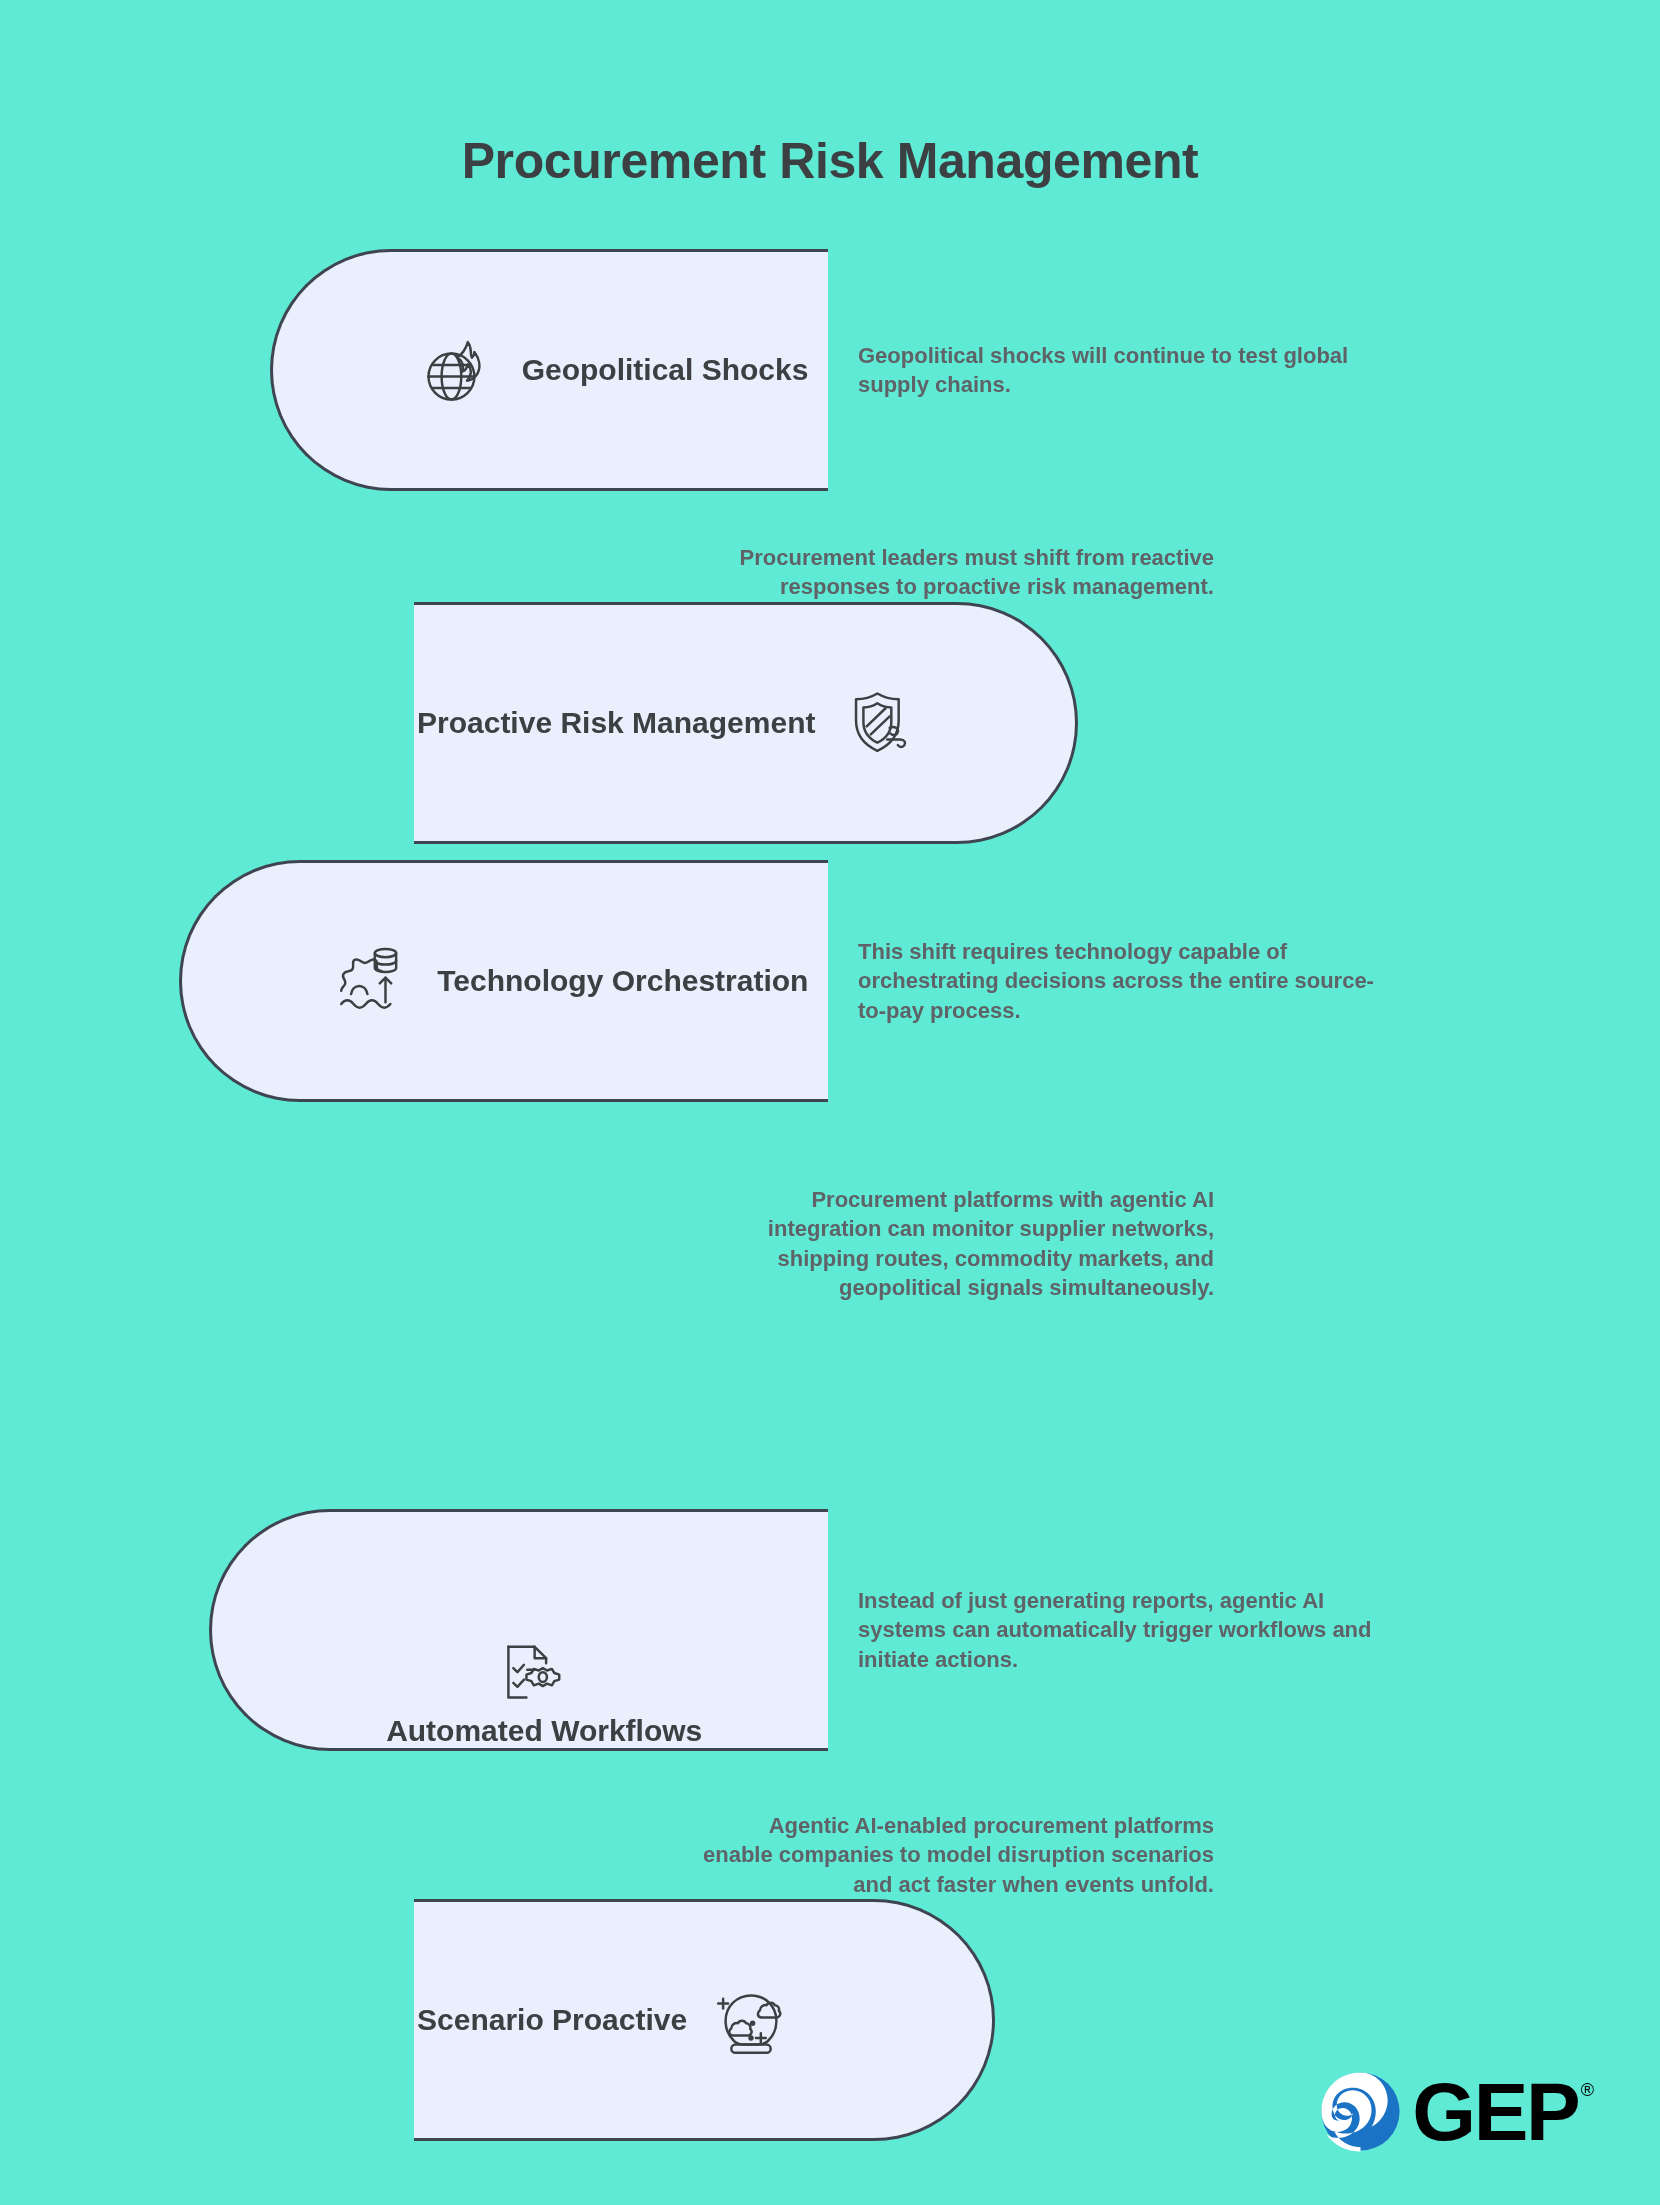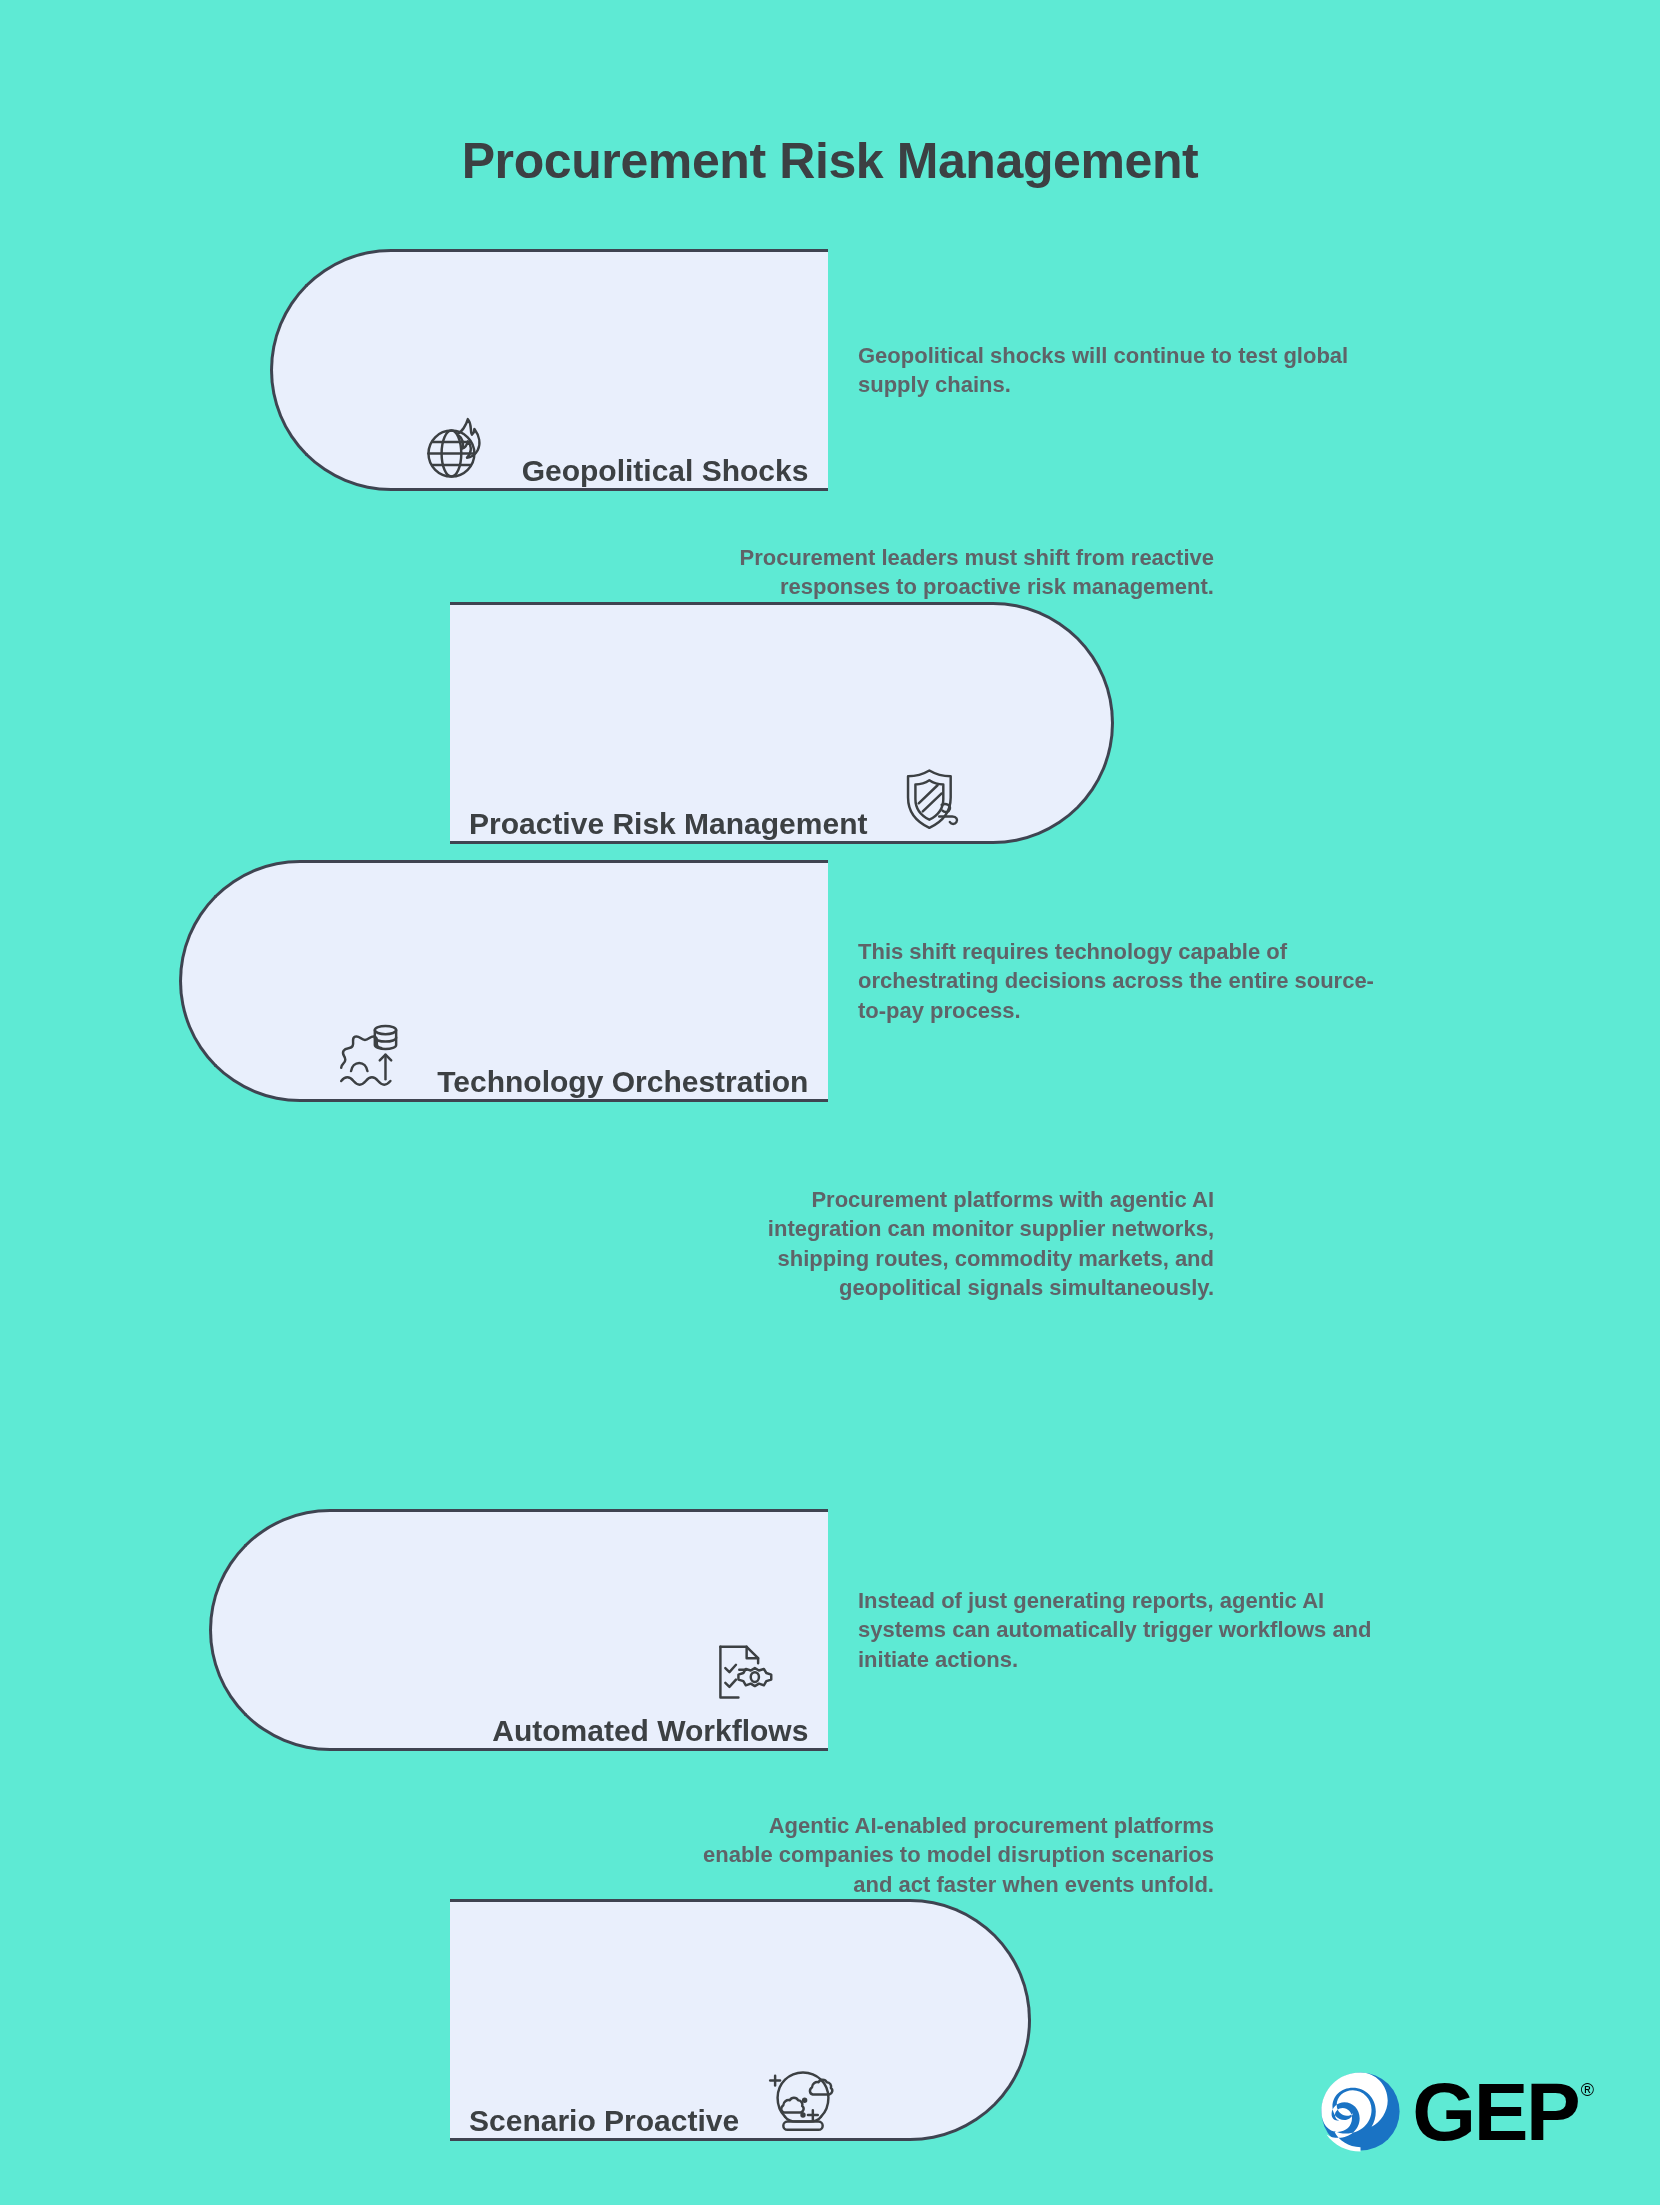--- a/index.html
+++ b/index.html
@@ -44,21 +44,21 @@
   .row.left  { flex-direction: row; }
   .row.right { flex-direction: column; }
 
   
   .half-left  { width: 828px; display: flex; justify-content: flex-end; }
   .half-right { width: 832px; display: flex; justify-content: flex-start; }
 
   
   .card {
     display: flex;
-    align-items: flex-end;
+    align-items: center;
     background: #e9effc;
     border: 3px solid #3f4451;
     min-height: 128px;
   }
 
   
   .card.card-left {
     border-top-left-radius: 151px;
     border-bottom-left-radius: 151px;
     border-top-right-radius: 0;
@@ -71,22 +71,21 @@
 
   
   .card.card-right {
     border-top-right-radius: 151px;
     border-bottom-right-radius: 151px;
     border-top-left-radius: 0;
     border-bottom-left-radius: 0;
     border-left: none;
     justify-content: flex-start;
     padding-right: 83px;
-    padding-left: 19px;
-    margin-left: 36px;
+    padding-left: 3px;
   }
 
   .card-label {
     font-size: 30px;
     font-weight: bold;
     color: #3c4043;
     white-space: nowrap;
   }
 
   .card-icon {

